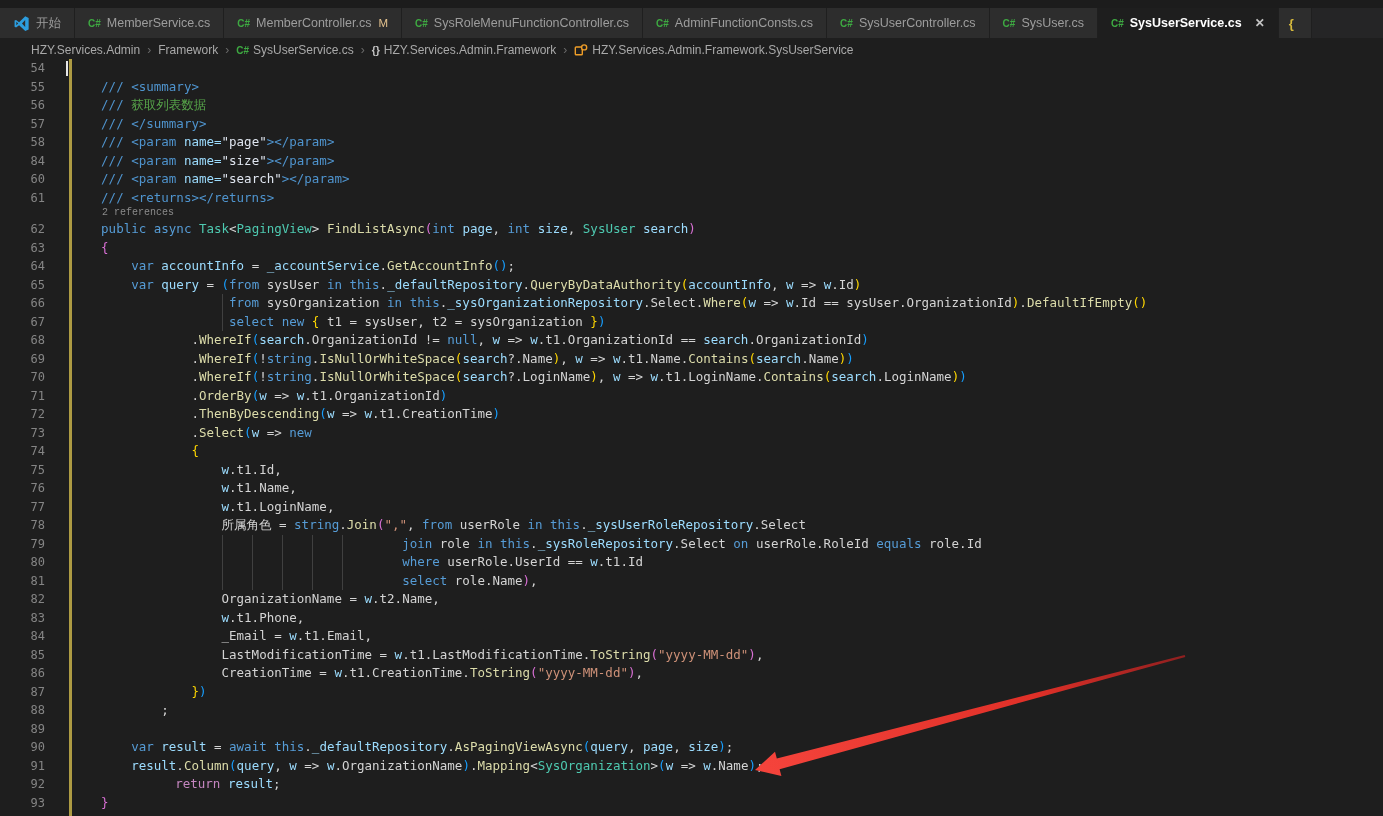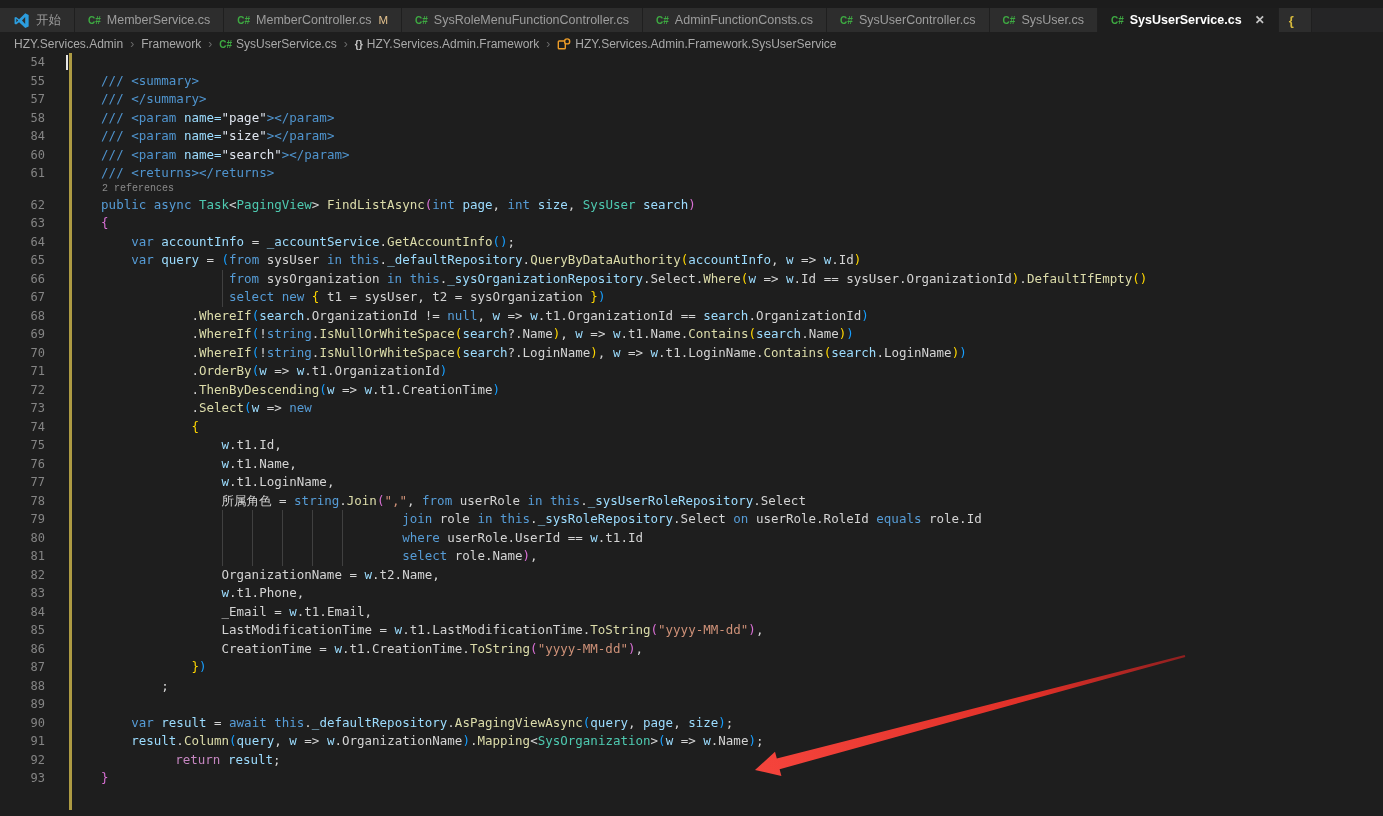--- a/index.html
+++ b/index.html
@@ -5,33 +5,33 @@
 <style>
   html,body{margin:0;padding:0;}
   body{
     width:1383px;height:816px;overflow:hidden;
     background:var(--editorBg,#1e1e1e);
     font-family:"Liberation Sans",sans-serif;
     position:relative;
   }
   
   .topstrip{height:8px;background:#1c1c1c;}
-  .tabbar{display:flex;height:24px;background:var(--tabBarBg);align-items:stretch;overflow:hidden;}
+  .tabbar{display:flex;height:30px;background:var(--tabBarBg);align-items:stretch;overflow:hidden;}
   .tab{display:flex;align-items:center;gap:6px;padding:0 13px;
        background:var(--tabInactiveBg);color:var(--tabInactiveText);
        font-size:12.5px;border-right:1px solid #1f1f1f;white-space:nowrap;cursor:pointer;flex:none;}
   .tab.active{background:var(--editorBg);color:var(--tabActiveText);font-weight:600;}
   .tab.partial{width:22px;min-width:0;padding:0 0 0 10px;overflow:hidden;}
   .csharp-ic{color:var(--csharpIcon);font-weight:700;font-size:10px;letter-spacing:0;}
   .badge{color:var(--gitModified);font-size:11.5px;margin-left:1px;}
   .json-brace{color:var(--jsonBrace);font-weight:700;font-size:13px;}
   .close{color:#c5c5c5;font-size:12px;margin-left:7px;}
   .vslogo{display:flex;align-items:center;}
   
-  .breadcrumb{height:24px;display:flex;align-items:center;padding-left:14px;gap:7px;
+  .breadcrumb{height:24px;display:flex;align-items:center;padding-left:31px;gap:7px;
       font-size:12px;color:var(--breadcrumbText);background:var(--editorBg);}
   .bc-item{display:flex;align-items:center;gap:4px;cursor:pointer;}
   .bc-sep{color:#6a6a6a;}
   .ns-icon{color:var(--namespaceIcon);font-size:10.5px;font-weight:700;}
   
   .code-wrap{position:relative;margin-top:-3px;}
   .mod-bar{position:absolute;left:69px;top:0;height:757px;width:3px;background:var(--modifiedBar);z-index:2;}
   .code-row{display:flex;height:18.5px;line-height:18.5px;
       font-family:"DejaVu Sans Mono",monospace;font-size:12.5px;}
   .ln{width:64px;padding-right:19px;box-sizing:border-box;text-align:right;
@@ -132,20 +132,24 @@
 <div class="code-wrap">
   <div class="mod-bar"></div>
   <div>
       <div class="code-row">
         <div class="ln">54</div>
         <div class="line-body"><span class="cursor"></span></div>
       </div>
       <div class="code-row">
         <div class="ln">55</div>
         <div class="line-body"><span class="ind" style="width: 29.1024px;"></span><span class="tk-doc">/// &lt;summary&gt;</span></div>
+      </div>
+      <div class="code-row">
+        <div class="ln">56</div>
+        <div class="line-body"><span class="ind" style="width: 29.1024px;"></span><span class="tk-doc">/// </span><span class="tk-doccmt">获取列表数据</span></div>
       </div>
       <div class="code-row">
         <div class="ln">57</div>
         <div class="line-body"><span class="ind" style="width: 29.1024px;"></span><span class="tk-doc">/// &lt;/summary&gt;</span></div>
       </div>
       <div class="code-row">
         <div class="ln">58</div>
         <div class="line-body"><span class="ind" style="width: 29.1024px;"></span><span class="tk-doc">/// &lt;param </span><span class="tk-docattr">name=</span><span class="tk-docval">"page"</span><span class="tk-doc">&gt;&lt;/param&gt;</span></div>
       </div>
       <div class="code-row">

